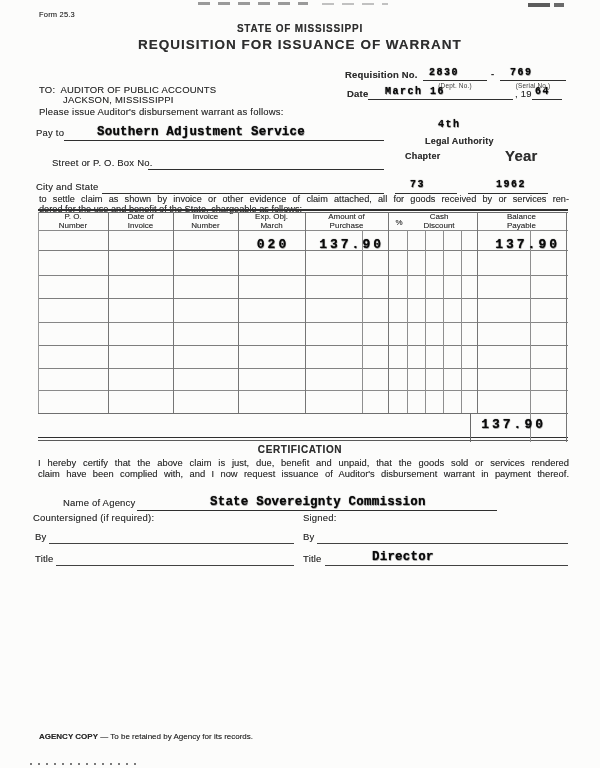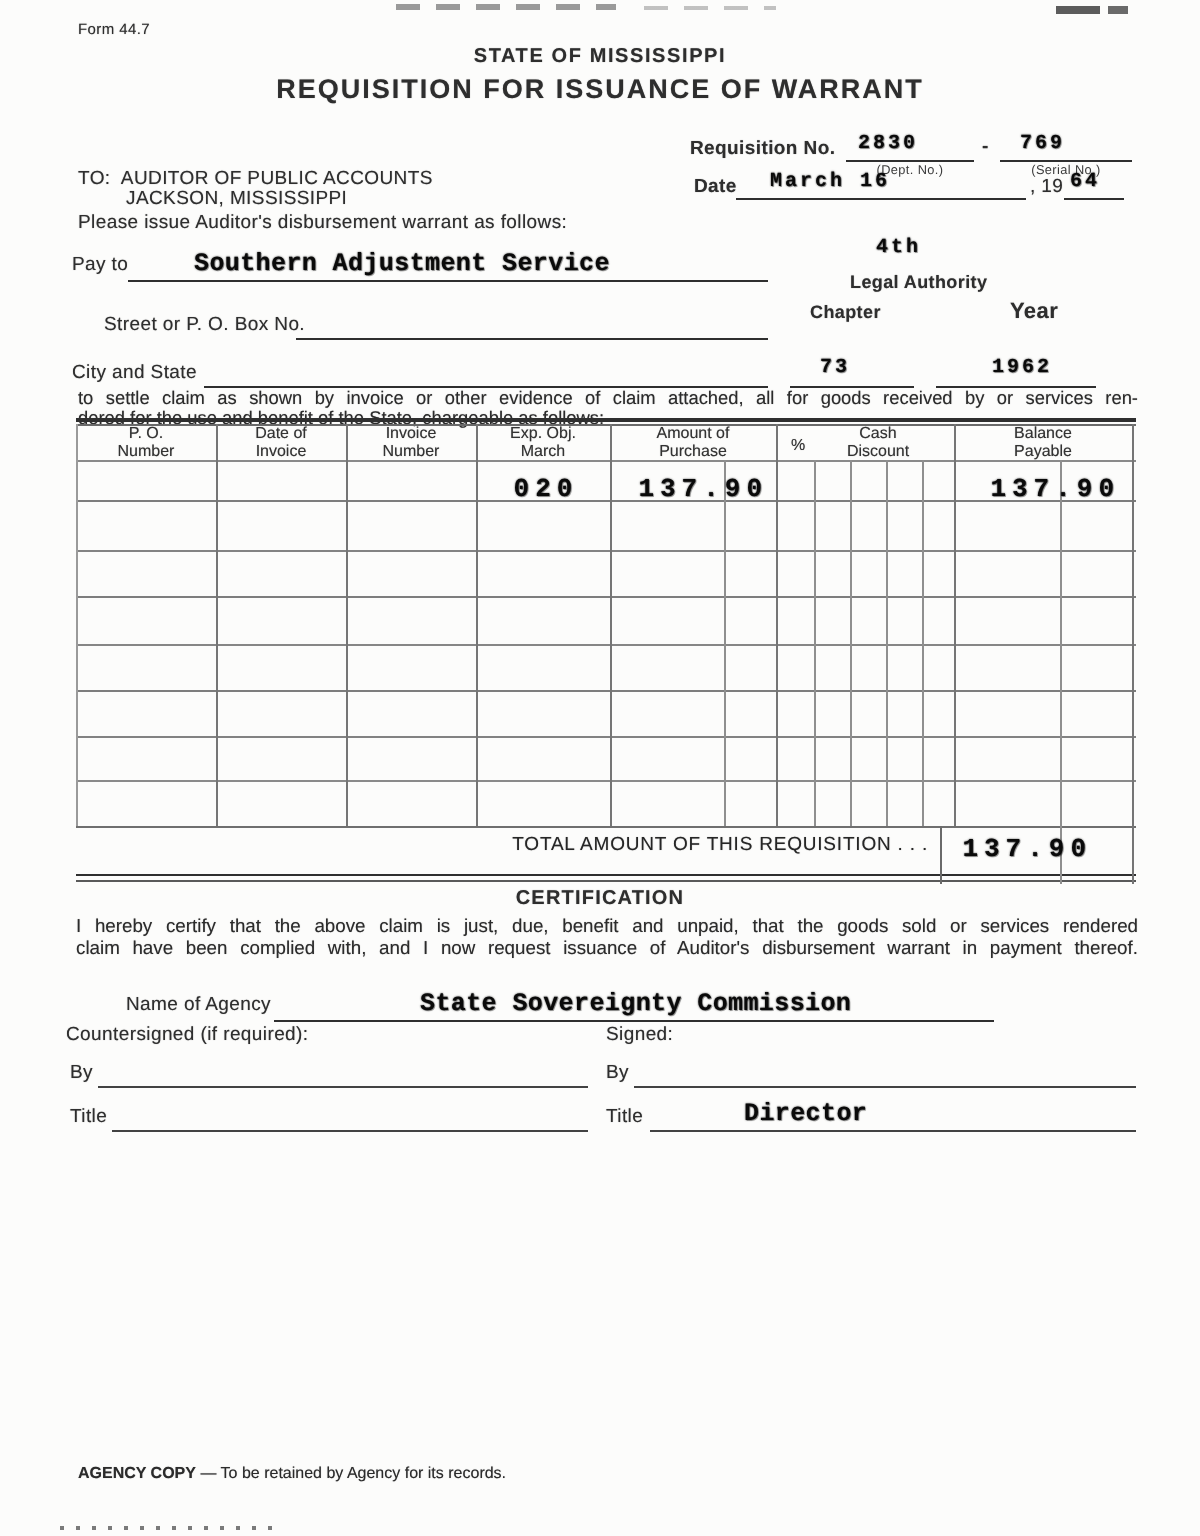--- a/index.html
+++ b/index.html
@@ -39,21 +39,21 @@
 <body>
 
 <div class="page">
 
   <div class="a dash" style="left:198px;top:2px;width:110px;height:3px;"></div>
   <div class="a dash" style="left:322px;top:3px;width:66px;height:2px;opacity:.6;"></div>
   <div class="a" style="left:528px;top:3px;width:22px;height:4px;background:#5c5c5c;"></div>
   <div class="a" style="left:554px;top:3px;width:10px;height:4px;background:#6a6a6a;"></div>
   <div class="a dots" style="left:30px;top:763px;width:112px;height:2px;"></div>
 
-  <div class="a lbl" style="left:39px;top:10px;font-size:7.5px;">Form 44.7</div>
+  <div class="a lbl" style="left:39px;top:10px;font-size:7.5px;">Form 25.3</div>
   <div class="a lbl b" style="left:0;width:600px;top:24px;text-align:center;font-size:10px;letter-spacing:.8px;">STATE OF MISSISSIPPI</div>
   <div class="a lbl b" style="left:0;width:600px;top:40px;text-align:center;font-size:13.5px;letter-spacing:1px;">REQUISITION FOR ISSUANCE OF WARRANT</div>
 
   <div class="a lbl b" style="left:345px;top:70px;">Requisition No.</div>
   <div class="a uline2" style="left:423px;top:80px;width:64px;"></div>
   <div class="a typed t13" style="left:429px;top:67px;">2830</div>
   <div class="a lbl b" style="left:491px;top:69px;">-</div>
   <div class="a uline2" style="left:500px;top:80px;width:66px;"></div>
   <div class="a typed t13" style="left:510px;top:67px;">769</div>
   <div class="a small" style="left:423px;top:81.5px;width:64px;">(Dept. No.)</div>
@@ -70,21 +70,21 @@
 
   <div class="a lbl" style="left:39px;top:107px;">Please issue Auditor's disbursement warrant as follows:</div>
 
   <div class="a lbl" style="left:36px;top:128px;">Pay to</div>
   <div class="a uline2" style="left:64px;top:140px;width:320px;"></div>
   <div class="a typed t12" style="left:97px;top:125px;">Southern Adjustment Service</div>
 
   <div class="a typed t13" style="left:438px;top:119px;">4th</div>
   <div class="a lbl b" style="left:425px;top:136px;font-size:9px;">Legal Authority</div>
   <div class="a lbl b" style="left:405px;top:151px;font-size:9px;">Chapter</div>
-  <div class="a lbl b" style="left:505px;top:151px;font-size:11px;">Year</div>
+  <div class="a lbl b" style="left:505px;top:151px;font-size:15px;">Year</div>
 
   <div class="a lbl" style="left:52px;top:158px;">Street or P. O. Box No.</div>
   <div class="a uline2" style="left:148px;top:169px;width:236px;"></div>
 
   <div class="a lbl" style="left:36px;top:182px;">City and State</div>
   <div class="a uline2" style="left:102px;top:193px;width:282px;"></div>
   <div class="a uline2" style="left:395px;top:193px;width:62px;"></div>
   <div class="a typed t13" style="left:410px;top:179px;">73</div>
   <div class="a uline2" style="left:468px;top:193px;width:80px;"></div>
   <div class="a typed t13" style="left:496px;top:179px;">1962</div>
@@ -137,21 +137,20 @@
   <div class="a th" style="left:391px;top:218px;width:16px;">%</div>
   <div class="a th" style="left:408px;top:212px;width:62px;">Cash
 Discount</div>
   <div class="a th" style="left:477px;top:212px;width:89px;">Balance
 Payable</div>
 
   <div class="a typed amt" style="left:243px;top:237px;width:60px;text-align:center;">020</div>
   <div class="a typed amt" style="left:300px;top:237px;width:84px;text-align:right;">137.90</div>
   <div class="a typed amt" style="left:468px;top:237px;width:92px;text-align:right;">137.90</div>
 
-  <div class="a lbl" style="left:230px;top:418px;width:234px;text-align:right;letter-spacing:.4px;color:#262626;">TOTAL AMOUNT OF THIS REQUISITION . . .</div>
   <div class="a typed amt" style="left:466px;top:417px;width:80px;text-align:right;">137.90</div>
 
   <div class="a lbl b" style="left:0;width:600px;top:445px;text-align:center;font-size:10px;letter-spacing:.6px;">CERTIFICATION</div>
   <div class="a" style="left:38px;top:457px;width:531px;">
     <div class="para cert jline">I hereby certify that the above claim is just, due, benefit and unpaid, that the goods sold or services rendered</div>
     <div class="para cert jline">claim have been complied with, and I now request issuance of Auditor's disbursement warrant in payment thereof.</div>
   </div>
 
   <div class="a lbl" style="left:63px;top:498px;">Name of Agency</div>
   <div class="a uline2" style="left:137px;top:510px;width:360px;"></div>

